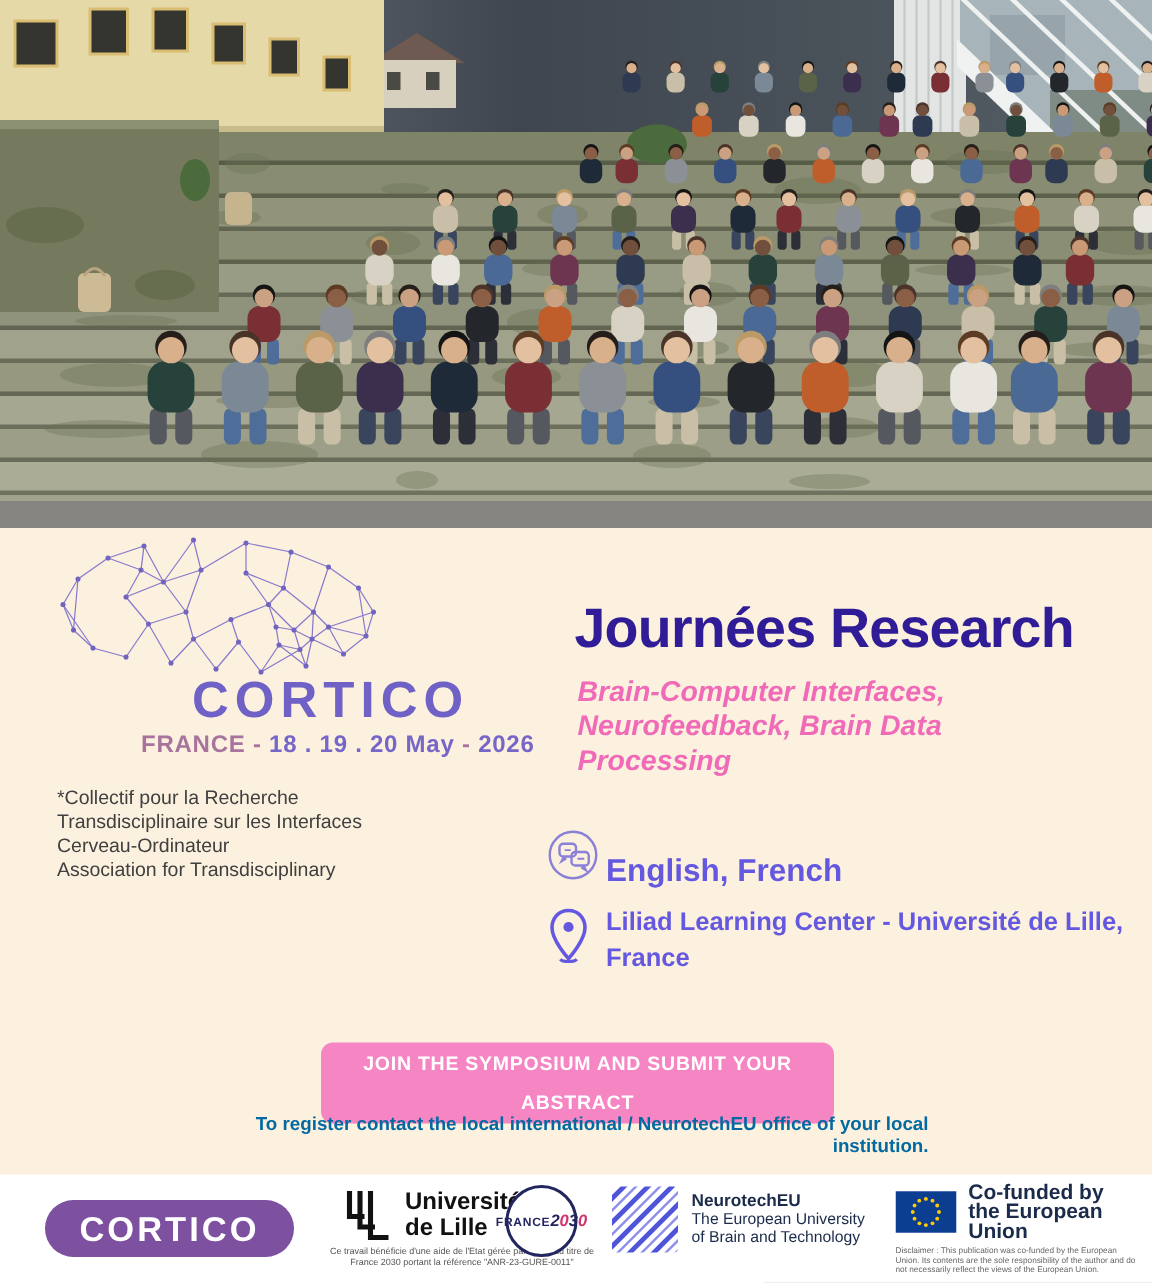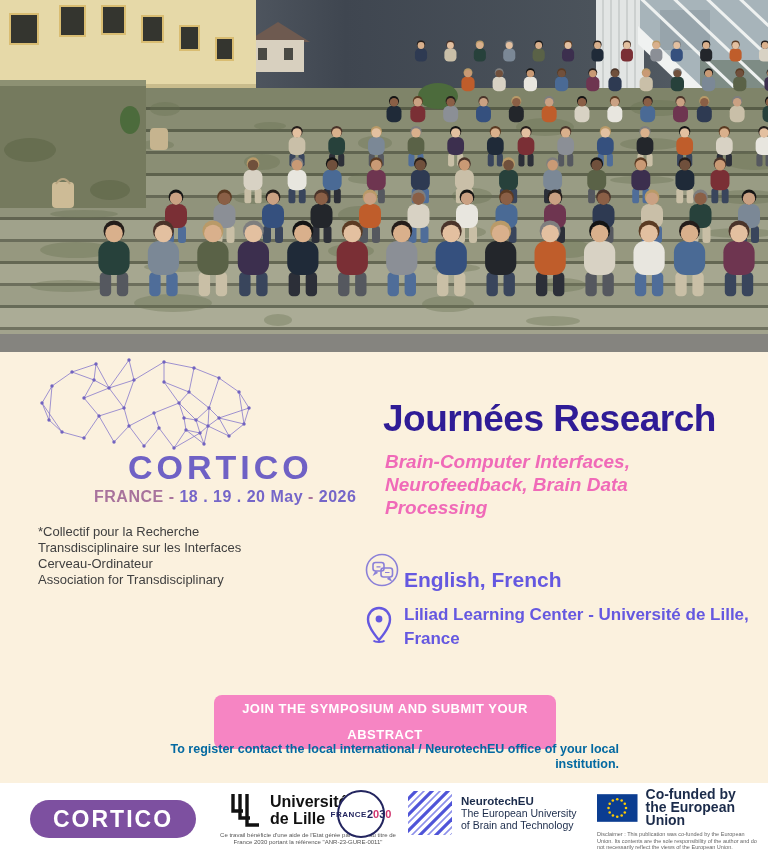--- a/index.html
+++ b/index.html
@@ -48,21 +48,21 @@
                   color:#fff; font-size:23px; font-weight:bold; letter-spacing:2px; }
   .udl { position:absolute; left:228px; top:8px; display:flex; align-items:center; }
   .udl-mark { width:36px; height:38px; margin-right:6px; }
   .udl-name { font-size:16px; line-height:17px; color:#111; font-weight:bold; }
   .udl-caption { position:absolute; left:220px; top:49px; width:176px; font-size:6px; line-height:7px;
                  color:#555; text-align:center; }
   .f2030 { position:absolute; left:337px; top:7px; width:48px; height:48px; border:2px solid #23255f;
            border-radius:50%; background:#fff; display:flex; 
            align-items:center; justify-content:center; }
   .f2030-l1 { font-size:8px; font-weight:bold; color:#23255f; letter-spacing:0.5px; }
-  .f2030-l2 { font-size:11px; font-weight:bold; color:#23255f; }
+  .f2030-l2 { font-size:11px; font-weight:bold; color:#23255f;font-style:italic; }
   .f2030-l2 .red { color:#d0356f; }
   .ntu { position:absolute; left:408px; top:8px; display:flex; align-items:center; }
   .ntu-mark { width:44px; height:44px; margin-right:9px; }
   .ntu-name { font-size:11.5px; font-weight:bold; color:#1b2b4a; }
   .ntu-tag { font-size:10.5px; color:#1b2b4a; line-height:12.5px; }
   .eu { position:absolute; left:597px; top:5px; }
   .eu-top { display:flex; align-items:center; }
   .eu-flag { width:44px; height:30px; margin-right:8px; }
   .eu-label { font-size:14px; font-weight:bold; color:#1b2b4a; line-height:13px; }
   .eu-disclaimer { margin-top:4px; width:162px; font-size:5.5px; line-height:6.5px; color:#666; }

